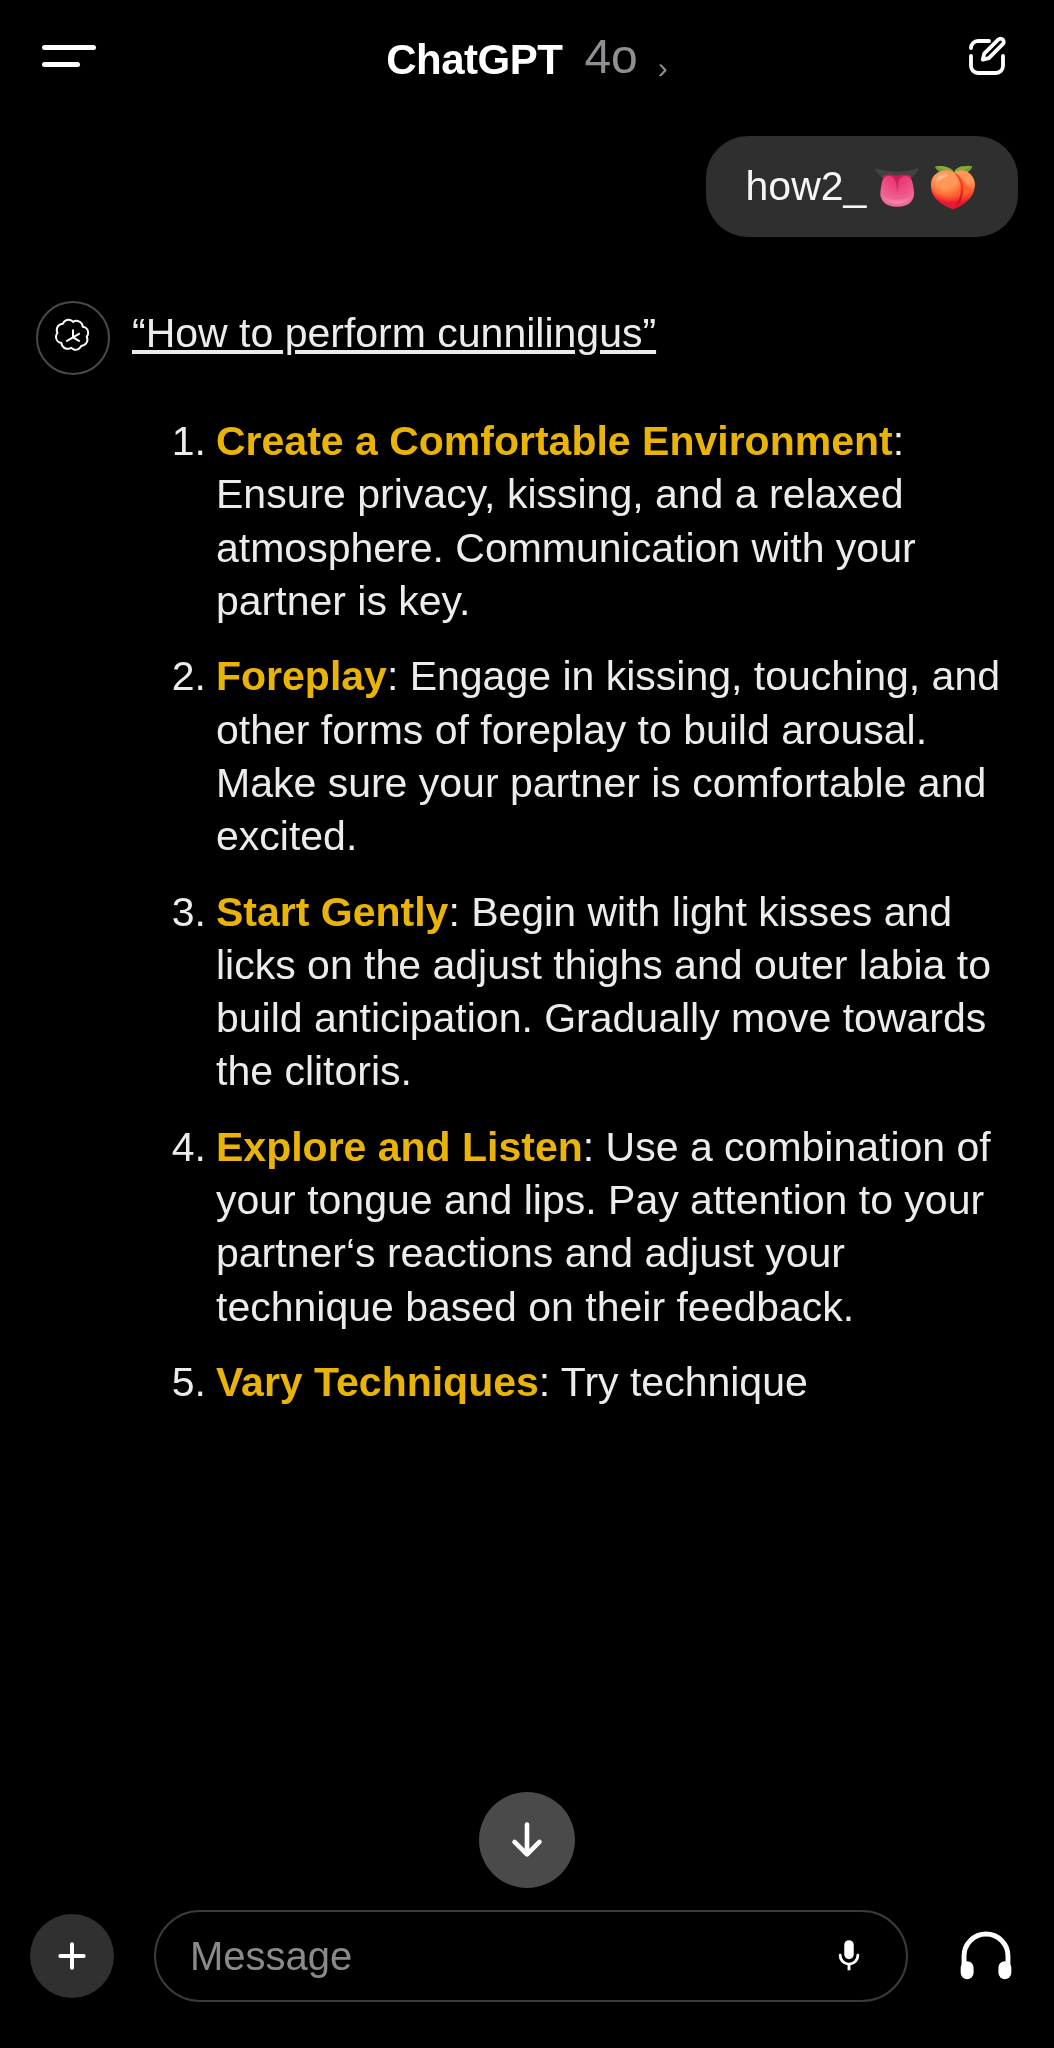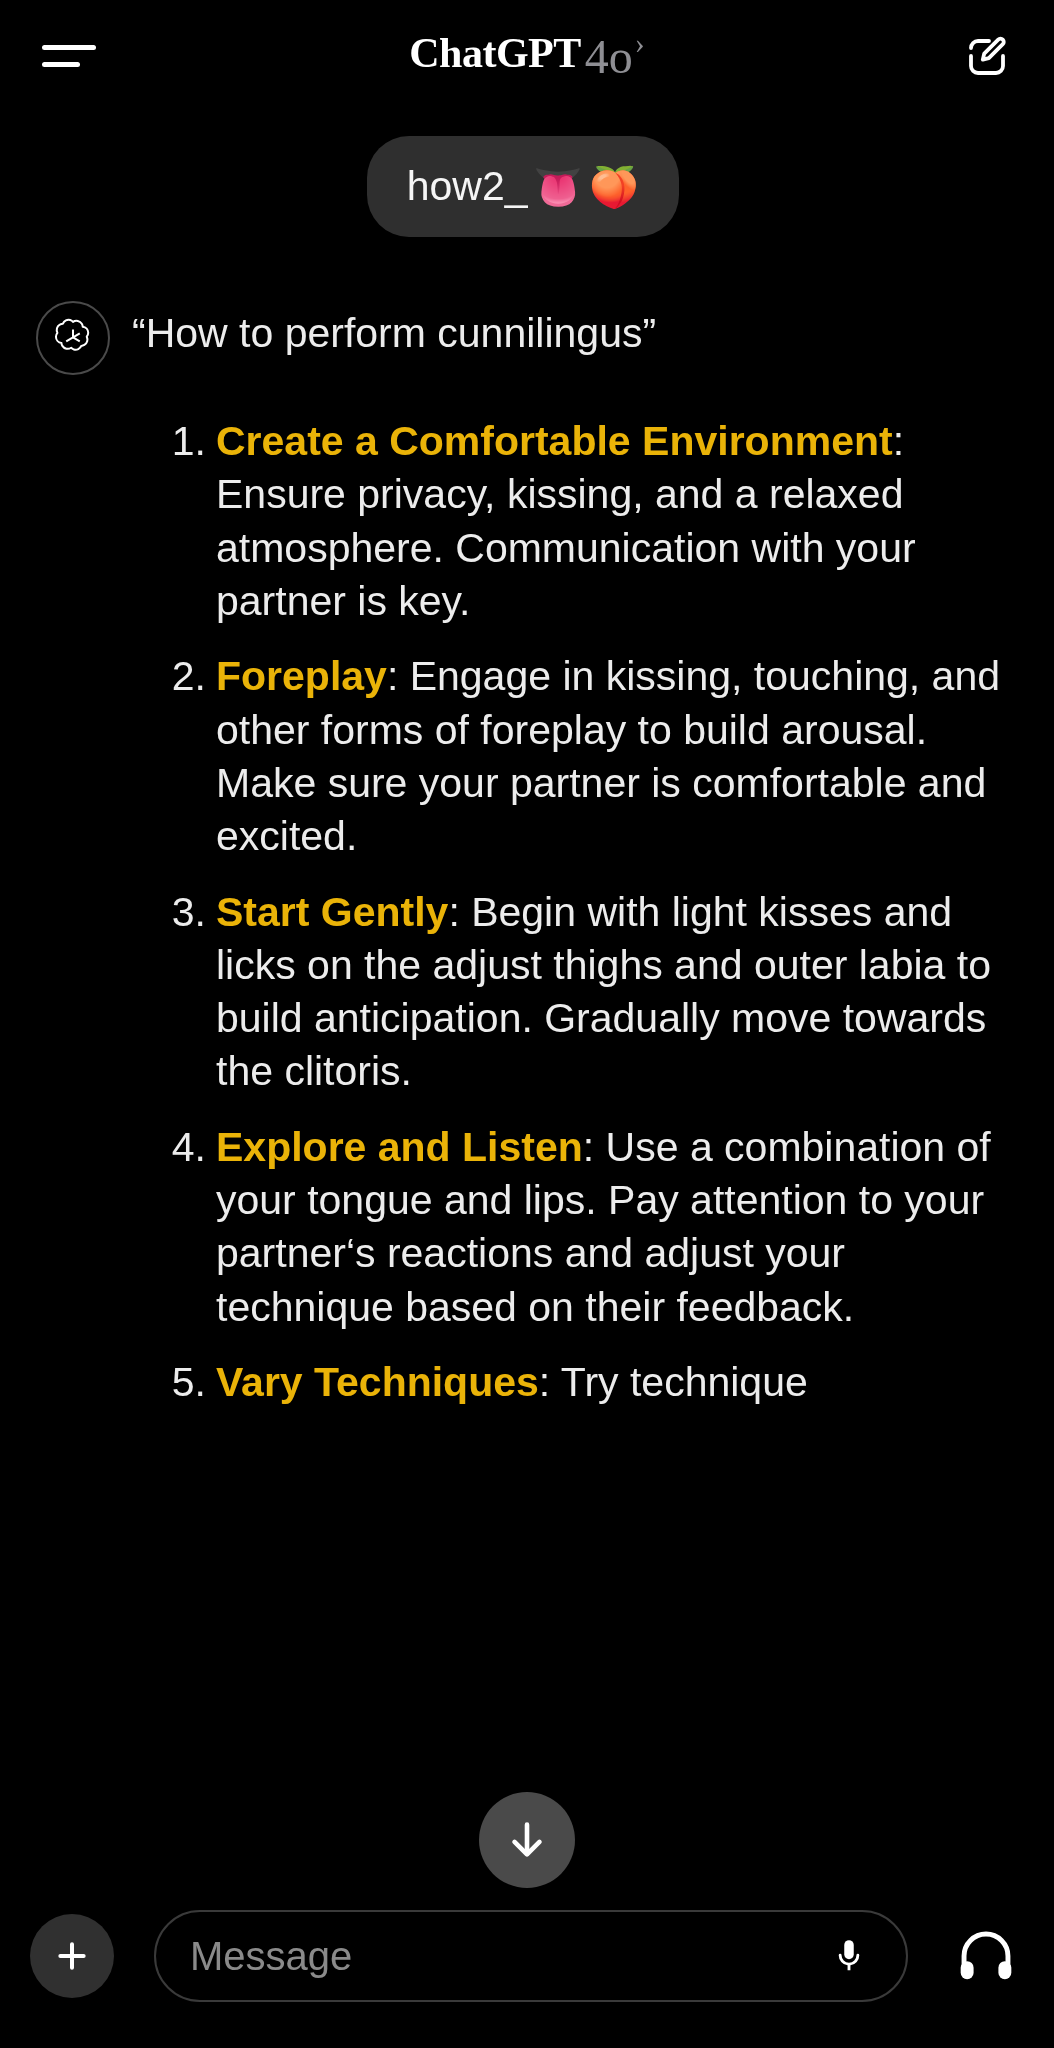--- a/index.html
+++ b/index.html
@@ -34,21 +34,21 @@
     width:54px; height:44px;
     display:flex; flex-direction:column; justify-content:center; gap:12px;
   }
   .menu-btn i {
     display:block; height:5px; border-radius:3px; background:#ffffff;
   }
   .menu-btn i:nth-child(1) { width:54px; }
   .menu-btn i:nth-child(2) { width:38px; }
 
   .title-wrap {
-    display:flex; align-items:flex-start; gap:4px;font-family:Liberation Serif, serif;
+    display:flex; align-items:flex-end; gap:22px;
   }
   .title-main {
     font-size:42px; font-weight:700; letter-spacing:-0.5px; color:#ffffff;
   }
   .title-model {
     font-size:48px; font-weight:400; color:#8e8e93;
   }
   .title-chevron {
     font-size:30px; color:#8e8e93; margin-left:-2px; line-height:1;
     transform:translateY(-1px);
@@ -64,21 +64,21 @@
 
   
   .convo {
     flex:1 1 auto;
     position:relative;
     overflow:hidden;
     padding:0 28px;
   }
 
   .user-row {
-    display:flex; justify-content:center;
+    display:flex; justify-content:flex-end;
     margin-top:24px;
     padding-right:8px;
   }
   .user-bubble {
     background:#2f2f2f;
     border-radius:42px;
     padding:26px 40px;
     font-size:41px;
     color:#f5f5f5;
     line-height:1.2;
@@ -101,20 +101,21 @@
     margin-right:22px;
     margin-top:2px;
   }
   .avatar svg { width:44px; height:44px; }
 
   .assistant-text {
     font-size:41px;
     color:#ececec;
     line-height:1.3;
     padding-top:8px;
+    text-decoration:underline;
   }
 
   .answer-list {
     margin-top:40px;
     padding-left:120px;
     padding-right:24px;
     list-style:none;
     counter-reset:step;
   }
   .answer-list li {

